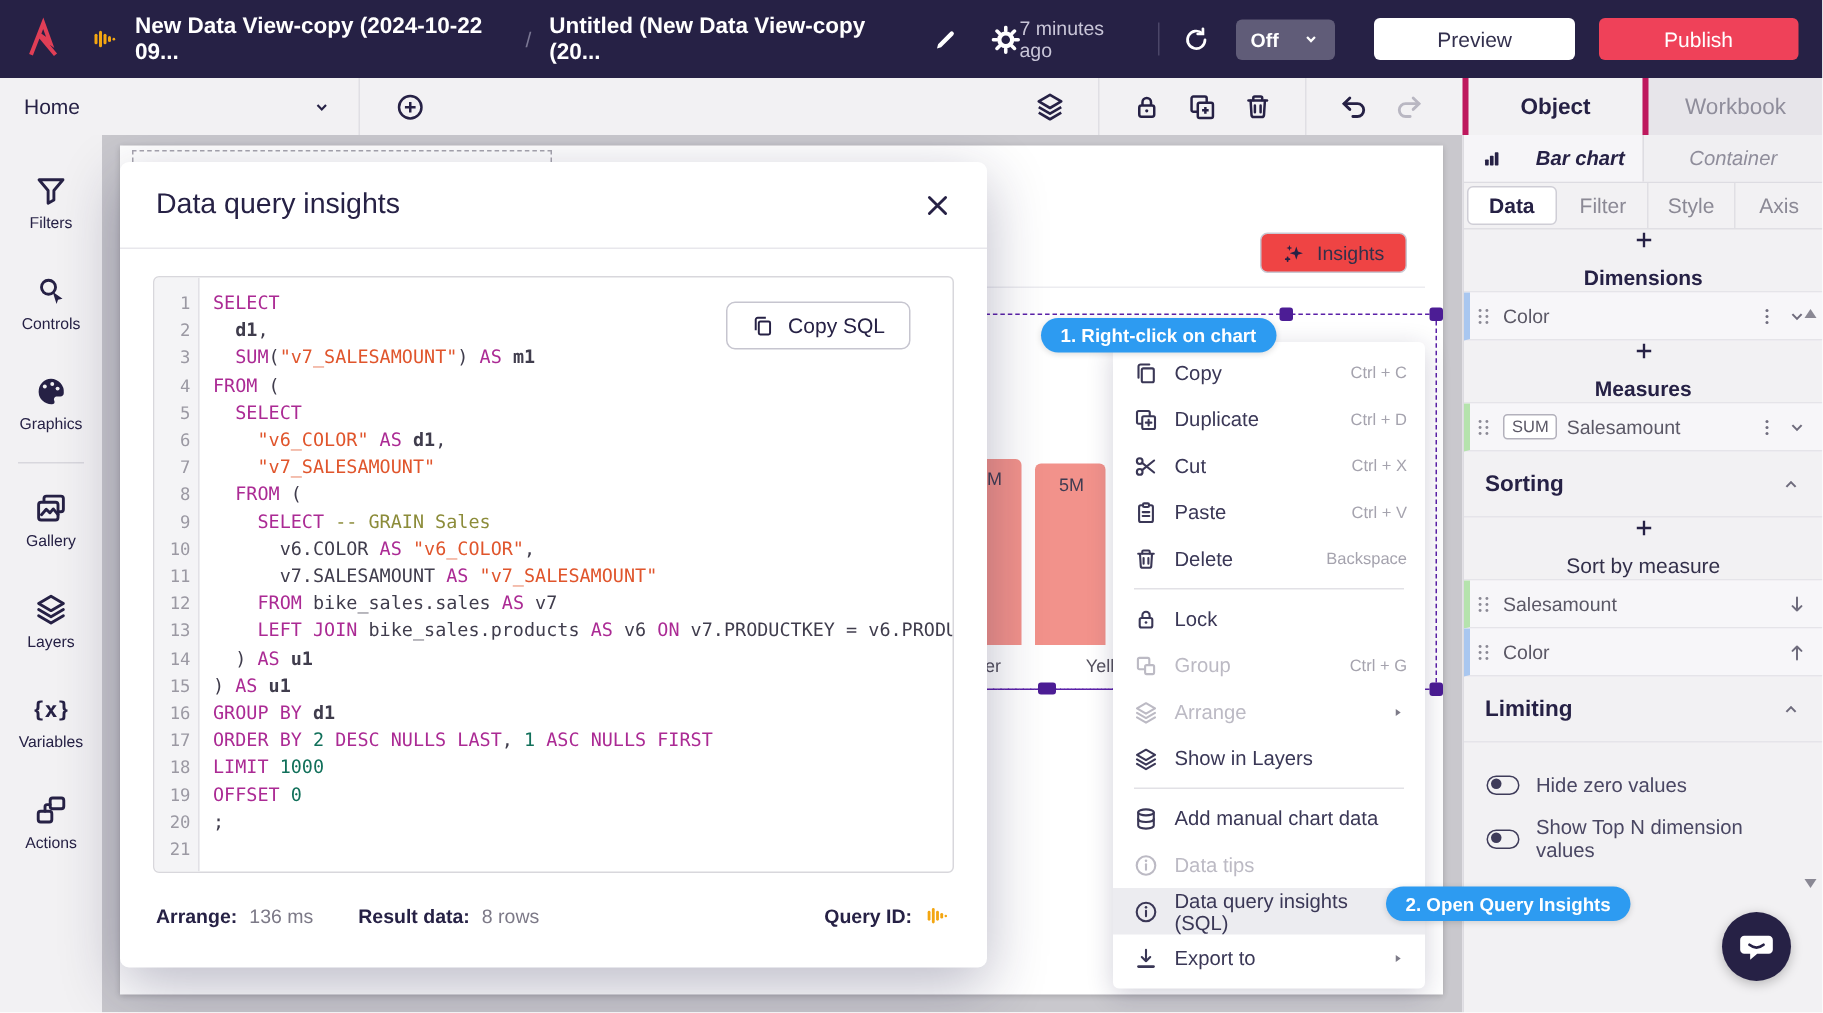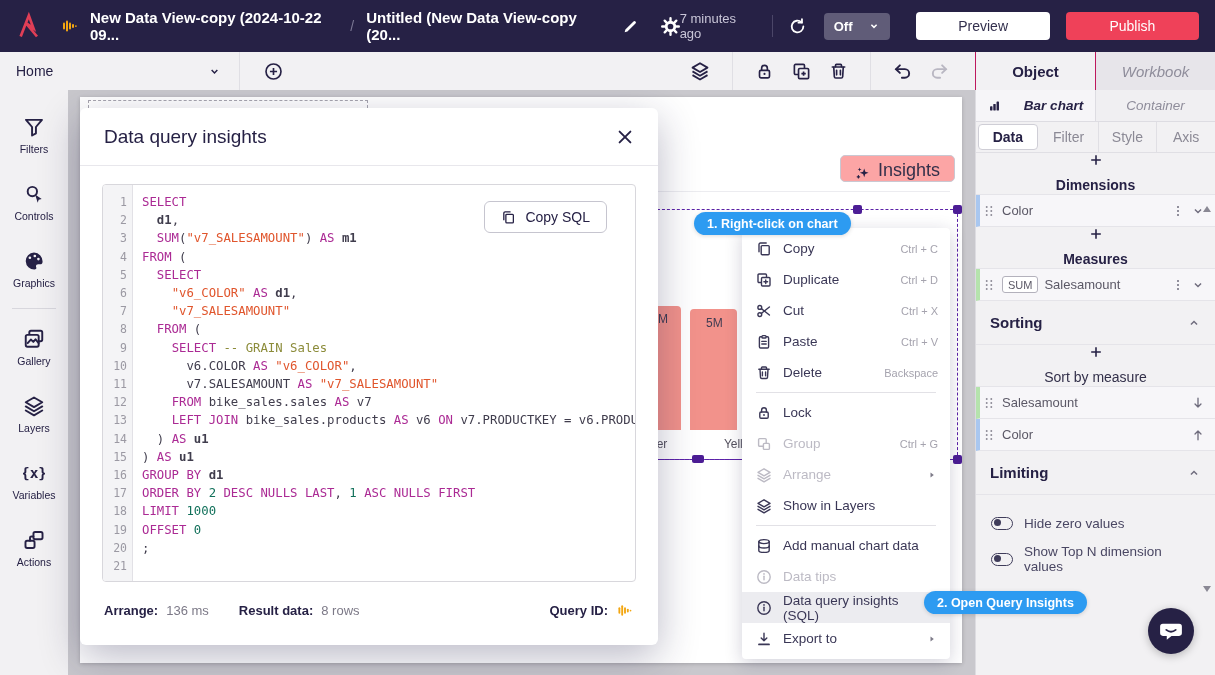--- a/index.html
+++ b/index.html
@@ -30,43 +30,43 @@
 
   
   .toolbar { position:absolute; left:0; top:52px; width:1215px; height:38px; background:#f2f1f3;
              display:flex; align-items:center; z-index:14; }
   .home-group { width:240px; height:100%; display:flex; align-items:center; justify-content:space-between;
                 padding:0 18px 0 16px; border-right:1px solid #e0dfe4; font-size:14px; color:#262145; cursor:pointer; }
   .tb-ic { color:#262145; width:19px; height:19px; cursor:pointer; }
   .tb-ic.dis { color:#b9b7c2; }
   .tsep { width:1px; height:38px; background:#e0dfe4; }
   .tab-cell { width:120px; height:38px; display:flex; align-items:center; justify-content:center; font-size:15px;
-              border-left:1px solid #be185d; cursor:pointer; }
+              border-left:4px solid #be185d; cursor:pointer; }
   .tab-object { font-weight:bold; color:#262145; background:#f2f1f3; }
-  .tab-workbook { color:#8f8d9b; background:#e7e5ea;font-style:italic; }
+  .tab-workbook { color:#8f8d9b; background:#e7e5ea; }
 
   
   .sidebar { position:absolute; left:0; top:90px; width:68px; height:585px; background:#f2f1f3;
              display:flex; flex-direction:column; align-items:center; padding-top:12px; z-index:6; }
   .side-item { width:68px; height:67px; display:flex; flex-direction:column; align-items:center;
                justify-content:center; gap:5px; color:#262145; cursor:pointer; }
   .side-item .ic { width:22px; height:22px; }
   .side-item span.lbl { font-size:10.5px; }
   .side-div { width:44px; border-top:1px solid #d8d7dd; margin:5px 0; }
 
   
   .canvas { position:absolute; left:68px; top:90px; width:907px; height:585px; background:#c9c8cd; }
   .page { position:absolute; left:12px; top:7px; width:882px; height:566px; background:#fff;
           box-shadow:0 1px 4px rgba(0,0,0,.18); }
   .dash-container { position:absolute; left:8px; top:3px; width:280px; height:140px;
                     border:1px dashed #a7a5af; z-index:1; }
   .card-divider { position:absolute; left:578px; top:94px; width:292px; border-top:1px solid #ececf0; }
-  .insights-btn { position:absolute; left:760px; top:58px; height:27px; display:flex; align-items:flex-end; gap:7px;
-                  padding:0 14px; background:#fca5a5; border:1px solid #c9c8d2; border-radius:5px;
-                  font-size:18px; color:#33304a; cursor:pointer; z-index:2; }
+  .insights-btn { position:absolute; left:760px; top:58px; height:27px; display:flex; align-items:center; gap:7px;
+                  padding:0 14px; background:#ef4444; border:1px solid #c9c8d2; border-radius:5px;
+                  font-size:13px; color:#33304a; cursor:pointer; z-index:2; }
   .sel-rect { position:absolute; left:572px; top:112px; width:306px; height:251px;
               border:1.5px dashed #5b21a8; z-index:4; }
   .handle { position:absolute; width:9px; height:9px; background:#4c1d95; border-radius:2px; }
   .bar { position:absolute; background:#f2928b; border-radius:4px 4px 0 0; z-index:2; cursor:pointer; }
   .bar-label { position:absolute; font-size:12px; color:#3f3c52; z-index:3; }
   .axis-label { position:absolute; font-size:12px; color:#55525f; z-index:3; text-align:center; }
   .bottom-dash { position:absolute; left:565px; top:362px; width:97px; border-top:1.5px dashed #5b21a8; z-index:4; }
   .bottom-handle { position:absolute; left:612px; top:358px; width:12px; height:8px; background:#4c1d95;
                    border-radius:2px; z-index:5; }
 

